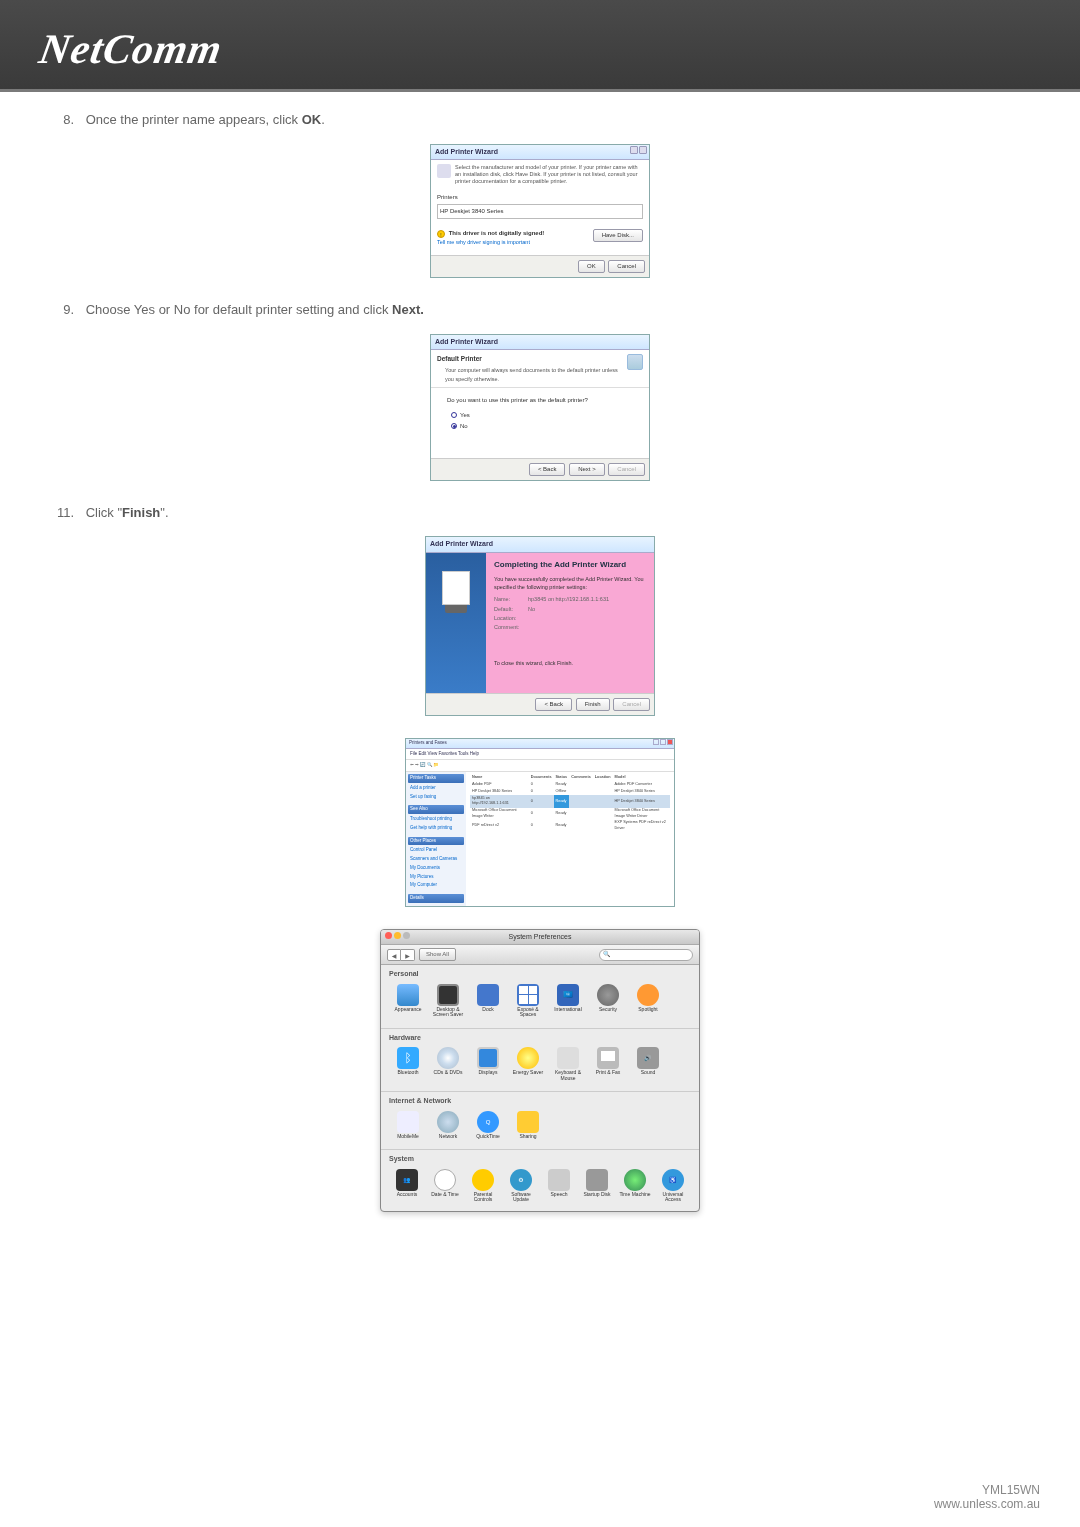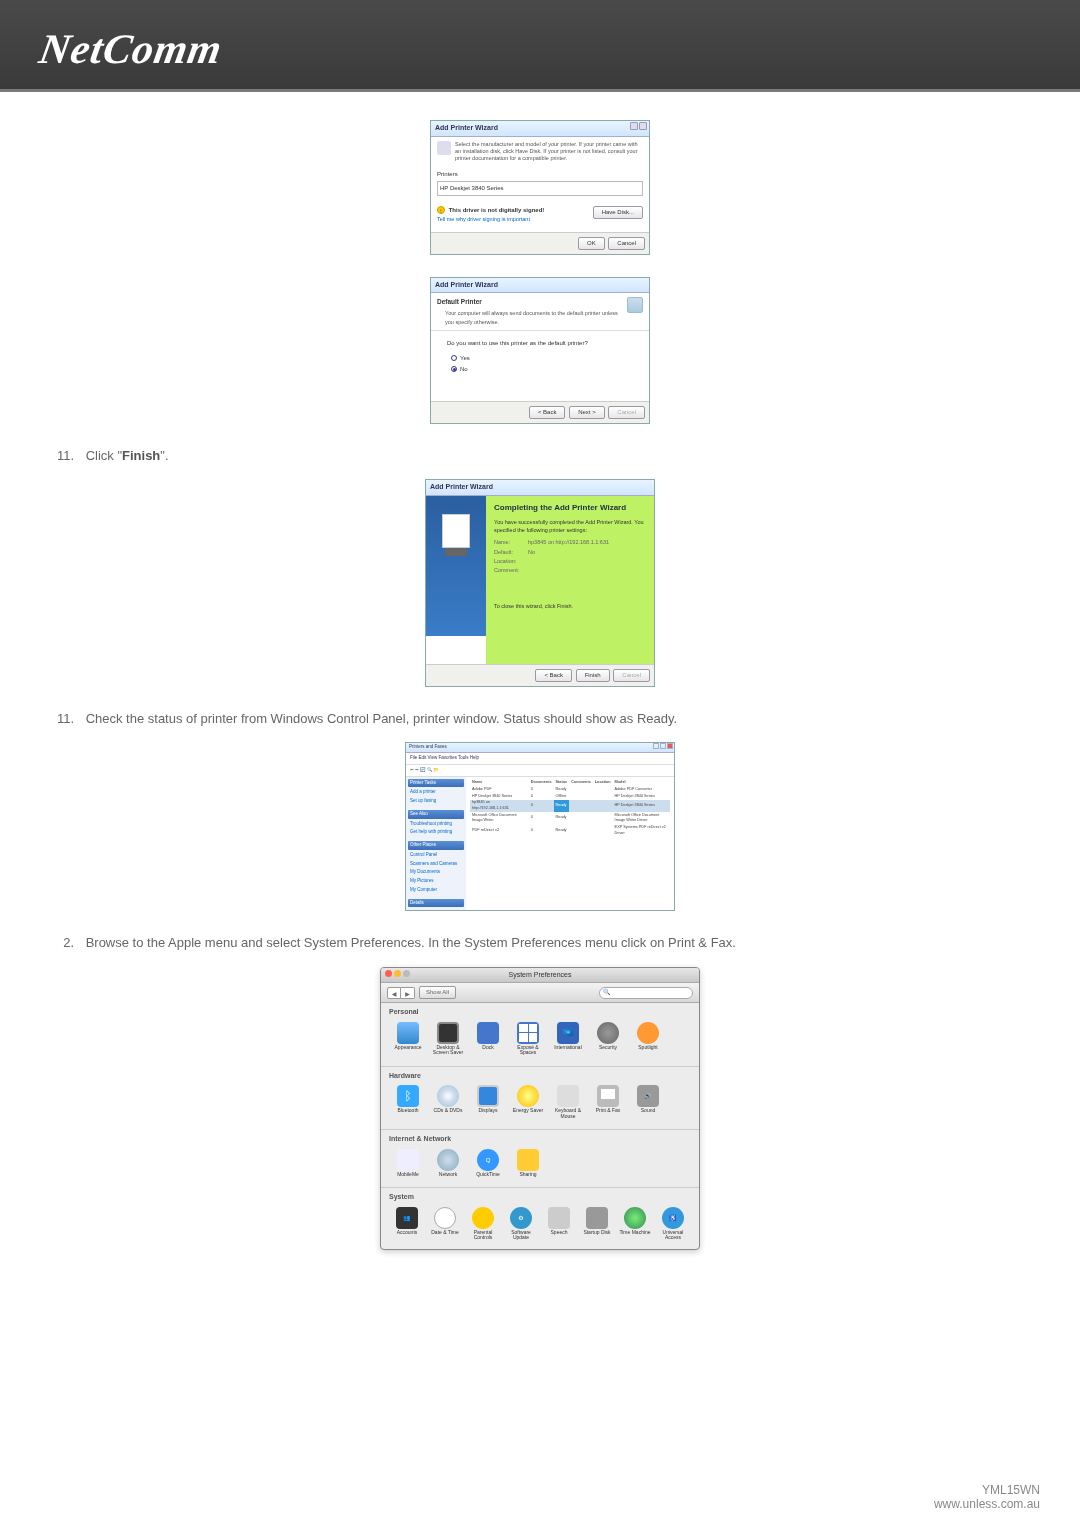--- a/index.html
+++ b/index.html
@@ -80,21 +80,21 @@
     color:#333;
   }
   .warn-icn { display:inline-block;width:8px;height:8px;background:#fc0;border:1px solid #c90;border-radius:50%;margin-right:2px;vertical-align:middle; font-size:5px; text-align:center; line-height:8px; color:#333;}
   .radio { display:inline-block;width:6px;height:6px;border:1px solid #339;border-radius:50%;margin-right:3px;vertical-align:middle;}
   .radio.sel::after { content:"";display:block;width:3px;height:3px;background:#339;border-radius:50%;margin:1px auto; }
 
   .wiz3 { width:230px; display:inline-block; border:1px solid #8aa; font-size:6px; text-align:left; }
   .wiz3 .side { float:left; width:60px; height:140px; background:linear-gradient(#2a5fa0,#3a7cc8); position:relative; }
   .wiz3 .side .paper { width:28px;height:34px;background:#fff;border:1px solid #ccc; margin:18px auto 0 auto; position:relative; }
   .wiz3 .side .prn { width:22px;height:14px;background:#666;border-radius:2px;margin:-6px auto 0 auto; }
-  .wiz3 .main { margin-left:60px; padding:6px 8px; background:#bef264; height:168px; }
+  .wiz3 .main { margin-left:60px; padding:6px 8px; background:#f9a8d4; height:140px; }
   .wiz3-h { font-weight:bold; color:#234; font-size:8px; margin-bottom:4px; }
   .wiz3-p { font-size:5.5px; margin:4px 0; color:#333; }
   .wiz3-row { font-size:5.5px; margin:1px 0; }
   .wiz3-row .k { display:inline-block; width:34px; }
 
   .cp {
     width:270px; display:inline-block; border:1px solid #8aa; font-size:4.5px; text-align:left; background:#fff;
   }
   .cp-title { background:linear-gradient(#e8f4ff,#cfe6ff); padding:1px 3px; color:#335; border-bottom:1px solid #aac; position:relative; }
   .cp-title .xbtns { position:absolute; right:1px; top:0px; display:flex; gap:1px;}
@@ -174,20 +174,26 @@
 </style>
 </head>
 <body>
 
 <div class="header-bar">
   <span class="logo">NetComm</span>
 </div>
 
 <div class="content">
 
+  <ol class="steps">
+    <li>
+      <span class="num">8.</span>
+      <span>Once the printer name appears, click </span><span class="bold">OK</span><span>.</span>
+    </li>
+  </ol>
 
   <div class="fig">
     <div class="wiz">
       <div class="wiz-title">
         <span>Add Printer Wizard</span>
         <span class="xbtns">
             <span></span>
             <span></span>
           </span>
       </div>
@@ -207,20 +213,26 @@
           </div>
         </div>
       </div>
       <div class="wiz-btnrow">
         <span class="wbtn">OK</span>
         <span class="wbtn">Cancel</span>
       </div>
     </div>
   </div>
 
+  <ol class="steps">
+    <li>
+      <span class="num">9.</span>
+      <span>Choose Yes or No for default printer setting and click </span><span class="bold">Next.</span>
+    </li>
+  </ol>
 
   <div class="fig">
     <div class="wiz">
       <div class="wiz-title"><span>Add Printer Wizard</span></div>
       <div style="background:#fff;padding:4px 6px;border-bottom:1px solid #ddd;">
         <b style="font-size:6.5px;">Default Printer</b>
         <span style="float:right;width:16px;height:16px;background:linear-gradient(#cde,#acd);border:1px solid #9bd;border-radius:2px;"></span>
         <div style="font-size:5.5px;margin:2px 20px 0 8px;color:#555;">Your computer will always send documents to the default printer unless you specify otherwise.</div>
       </div>
       <div class="wiz-body" style="min-height:70px;">
@@ -262,26 +274,20 @@
         </div>
       </div>
       <div class="wiz-btnrow">
         <span class="wbtn">&lt; Back</span>
         <span class="wbtn">Finish</span>
         <span class="wbtn" style="color:#aaa">Cancel</span>
       </div>
     </div>
   </div>
 
-  <ol class="steps">
-    <li>
-      <span class="num">11.</span>
-      <span>Check the status of printer from Windows Control Panel, printer window. Status should show as Ready.</span>
-    </li>
-  </ol>
 
   <div class="fig">
     <div class="cp">
       <div class="cp-title">
         <span>Printers and Faxes</span>
         <span class="xbtns">
             <span></span>
             <span></span>
             <span class="c"></span>
           </span>
@@ -357,24 +363,20 @@
                 </tr>
           </tbody>
             </table>
         </div>
       </div>
     </div>
   </div>
 
 
   <ol class="steps">
-    <li>
-      <span class="num">2.</span>
-      <span>Browse to the Apple menu and select System Preferences. In the System Preferences menu click on Print &amp; Fax.</span>
-    </li>
   </ol>
 
   <div class="fig">
     <div class="sysprefs">
       <div class="sp-titlebar">
         <div class="sp-traffic">
             <span class="r"></span>
             <span class="y"></span>
             <span class="g"></span>
           </div>

